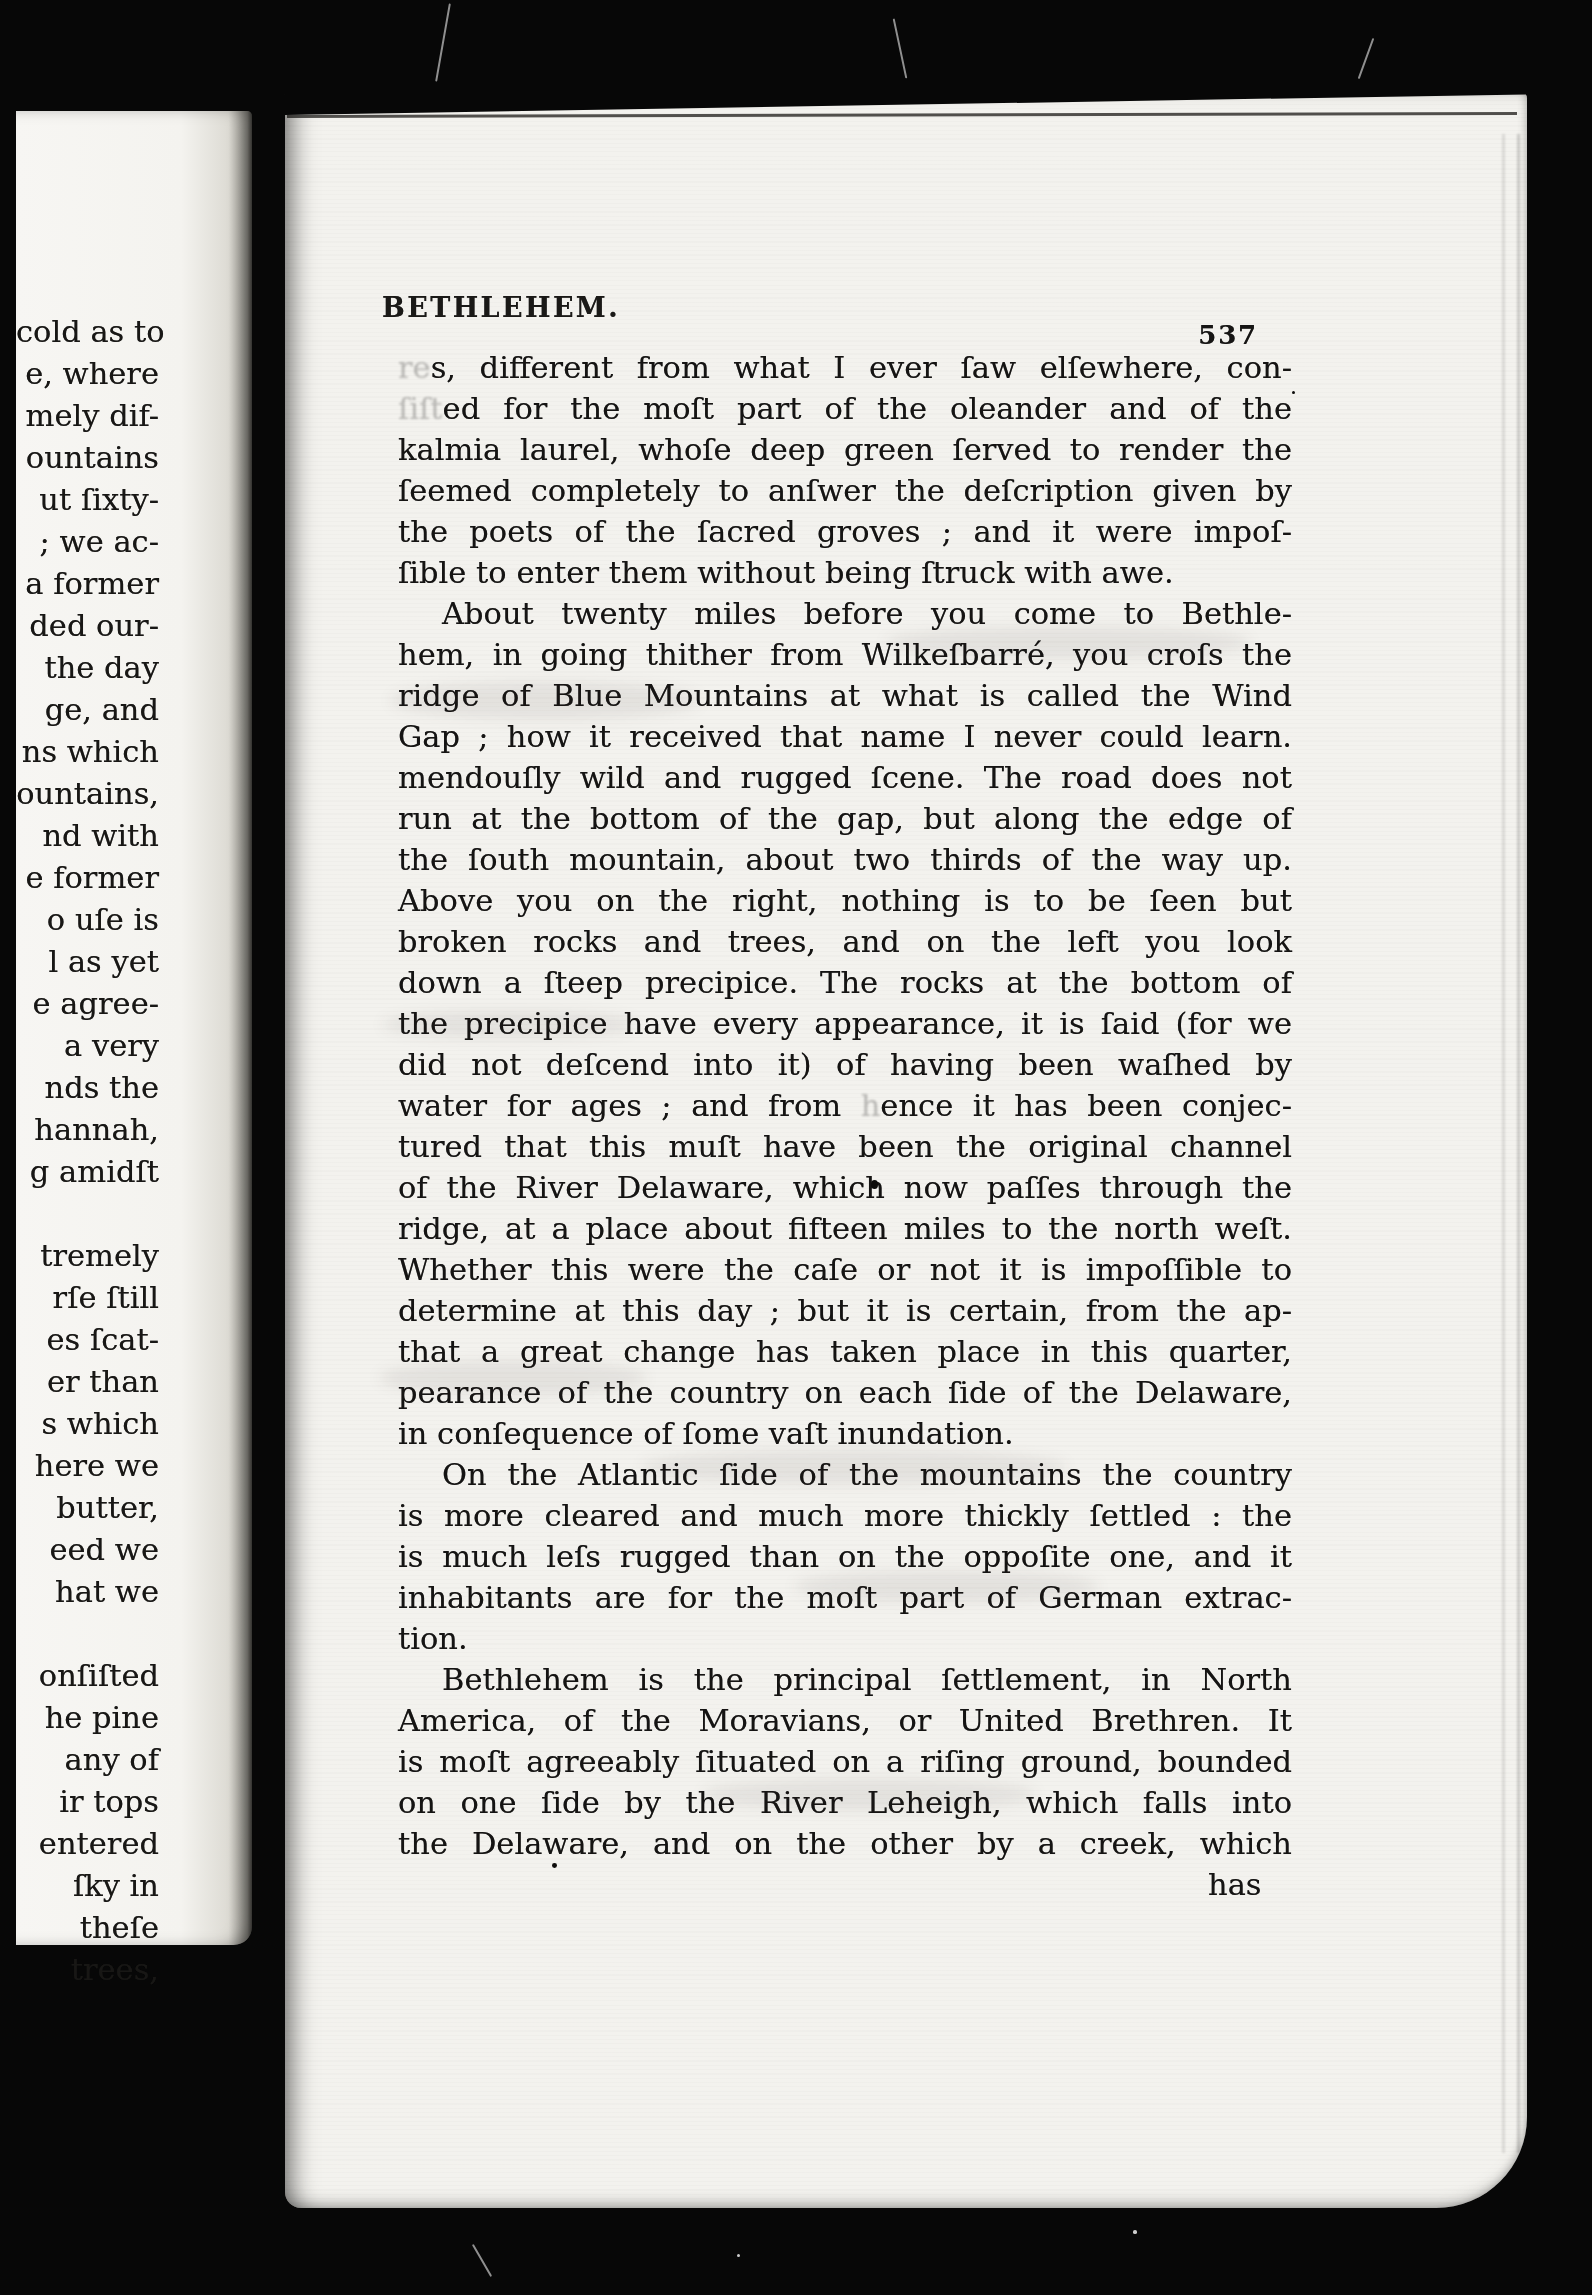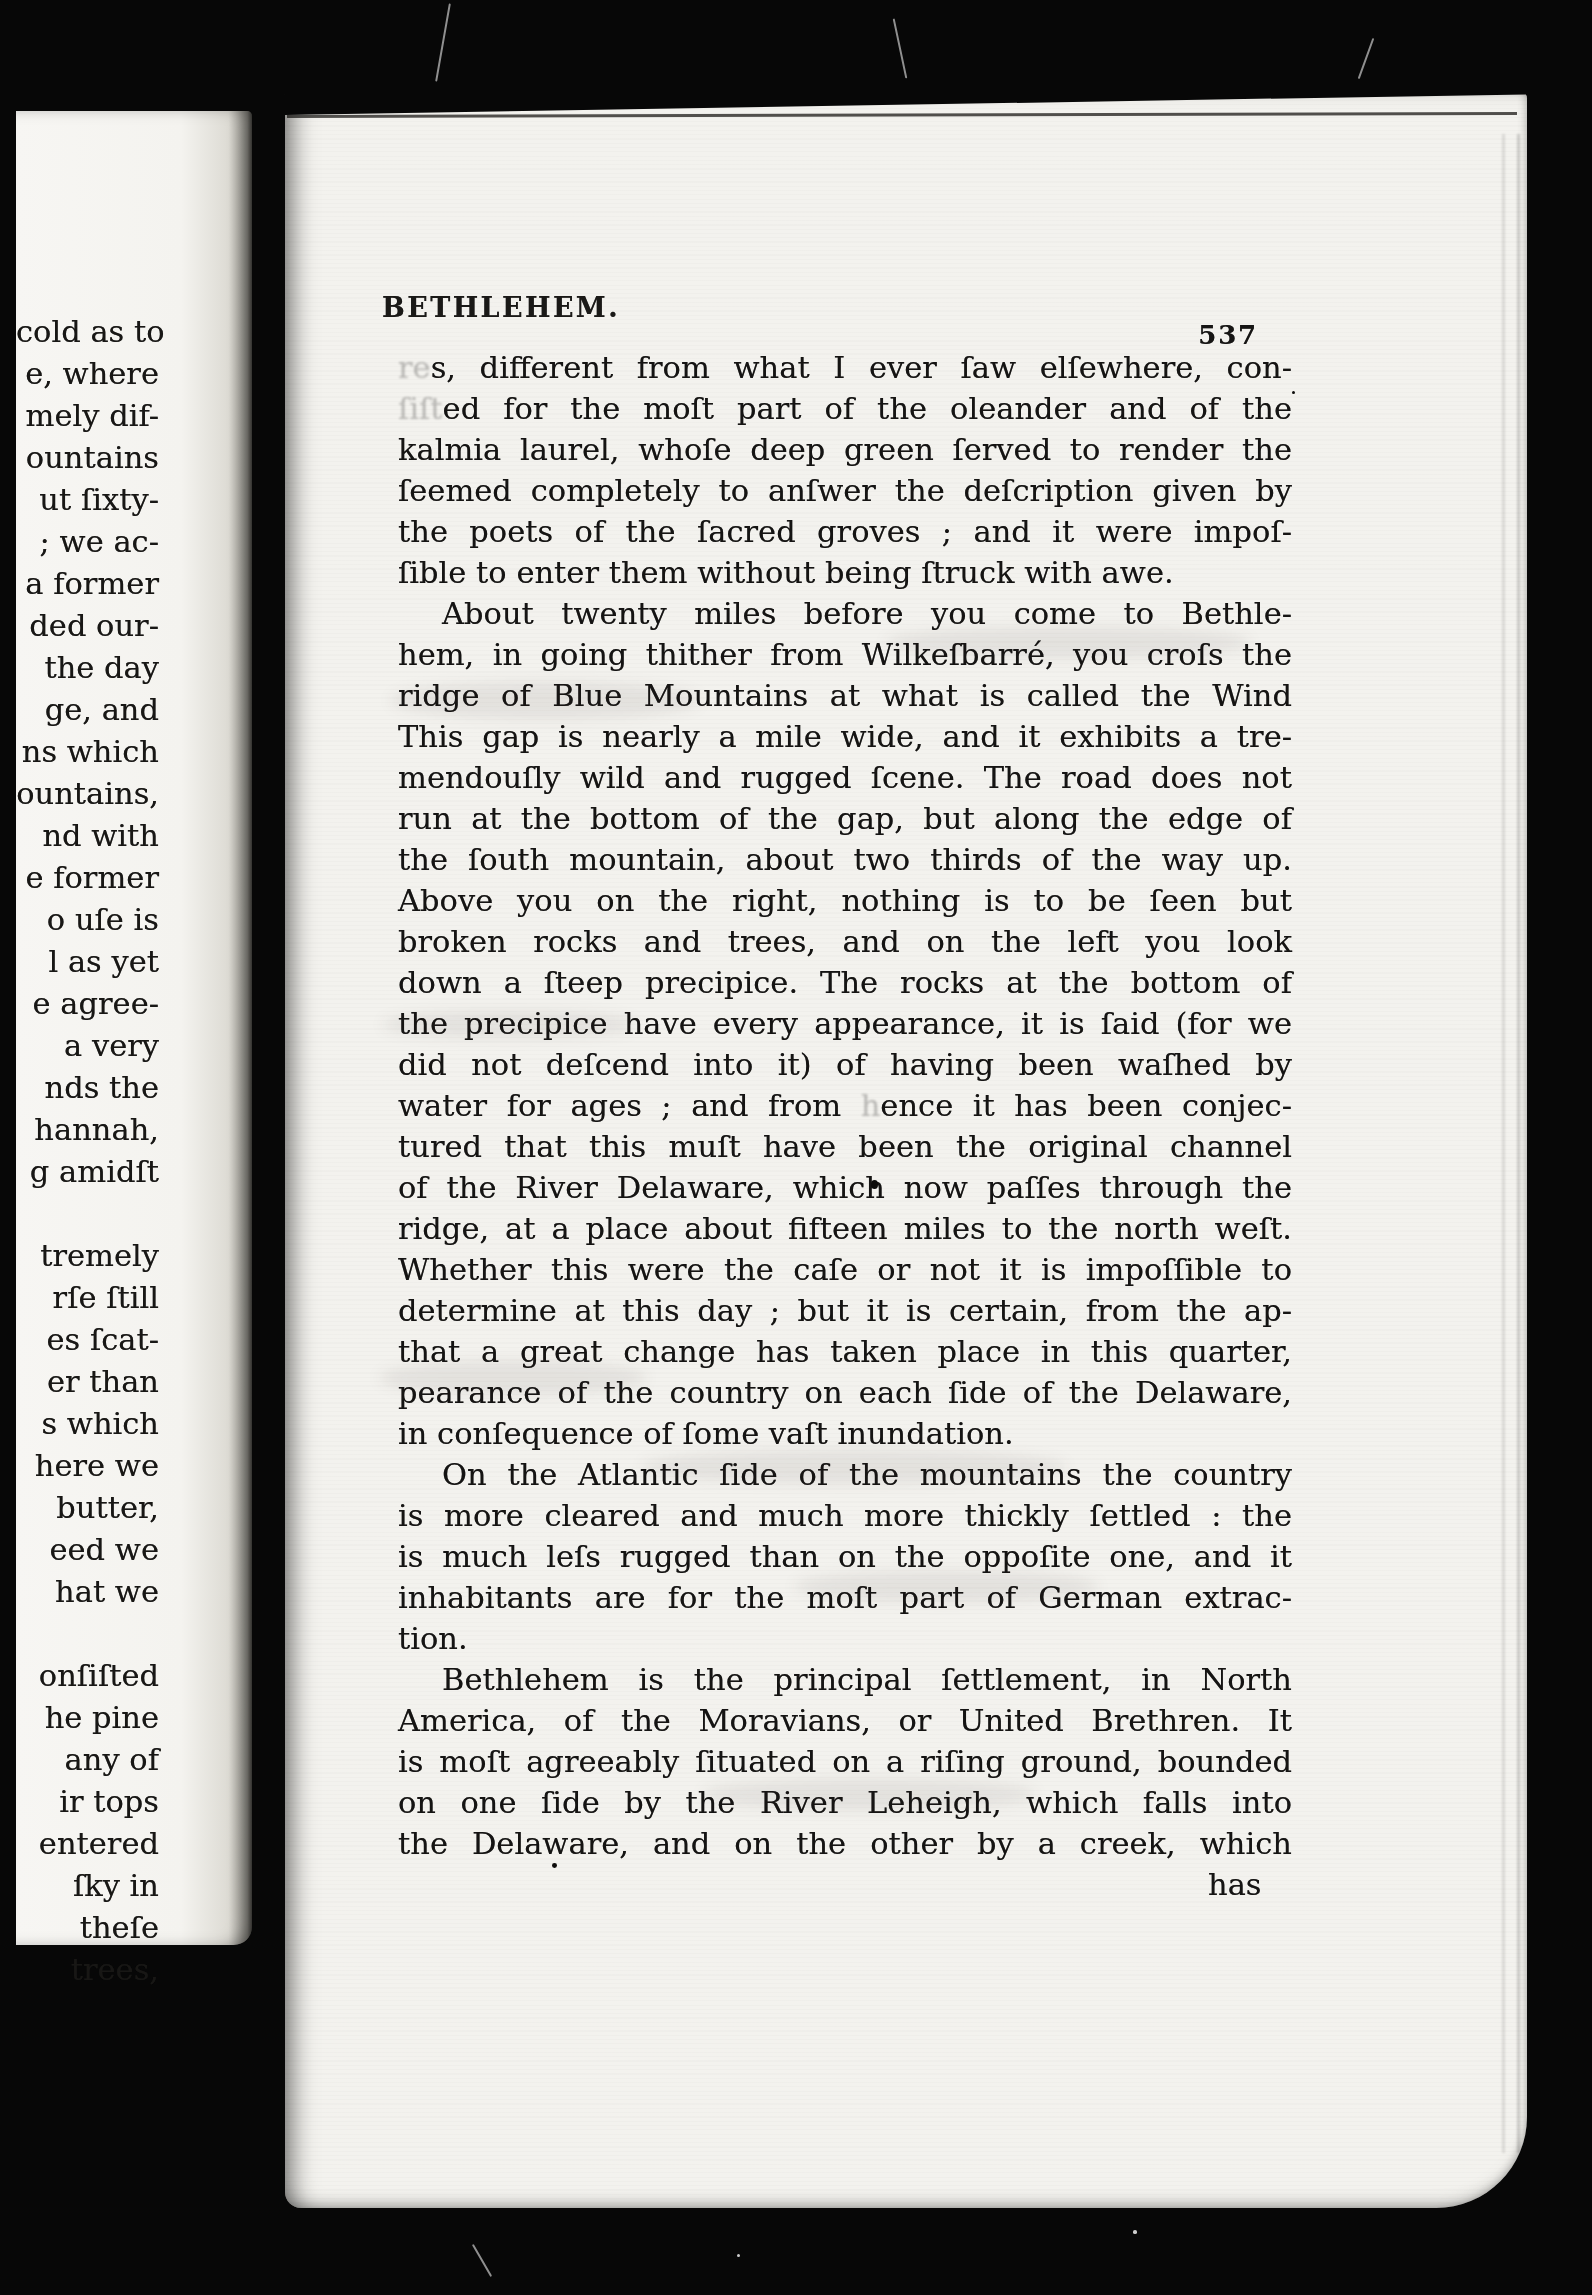--- a/index.html
+++ b/index.html
@@ -159,21 +159,21 @@
     <div class="textblock">
       <div class="line"><span class="faded">re</span><span>s, different from what I ever ſaw elſewhere, con-</span></div>
       <div class="line"><span class="faded">ſiſt</span><span>ed for the moſt part of the oleander and of the</span></div>
       <div class="line">kalmia laurel, whoſe deep green ſerved to render the</div>
       <div class="line">ſeemed completely to anſwer the deſcription given by</div>
       <div class="line">the poets of the ſacred groves ; and it were impoſ-</div>
       <div class="line endp">ſible to enter them without being ſtruck with awe.</div>
       <div class="line indent">About twenty miles before you come to Bethle-</div>
       <div class="line">hem, in going thither from Wilkeſbarré, you croſs the</div>
       <div class="line">ridge of Blue Mountains at what is called the Wind</div>
-      <div class="line">This gap is nearly a mile wide, and it exhibits a tre-</div>
+      <div class="line">Gap ; how it received that name I never could learn.</div>
       <div class="line">mendouſly wild and rugged ſcene. The road does not</div>
       <div class="line">run at the bottom of the gap, but along the edge of</div>
       <div class="line">the ſouth mountain, about two thirds of the way up.</div>
       <div class="line">Above you on the right, nothing is to be ſeen but</div>
       <div class="line">broken rocks and trees, and on the left you look</div>
       <div class="line">down a ſteep precipice. The rocks at the bottom of</div>
       <div class="line">the precipice have every appearance, it is ſaid (for we</div>
       <div class="line">did not deſcend into it) of having been waſhed by</div>
       <div class="line"><span>water for ages ; and from </span><span class="faded">h</span><span>ence it has been conjec-</span></div>
       <div class="line">tured that this muſt have been the original channel</div>

